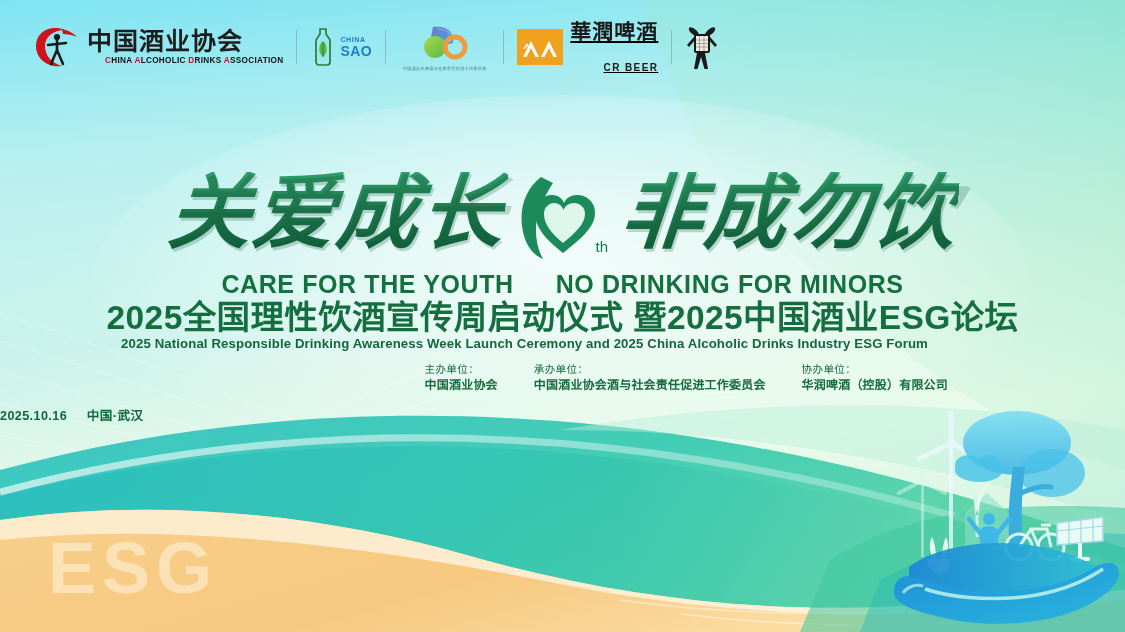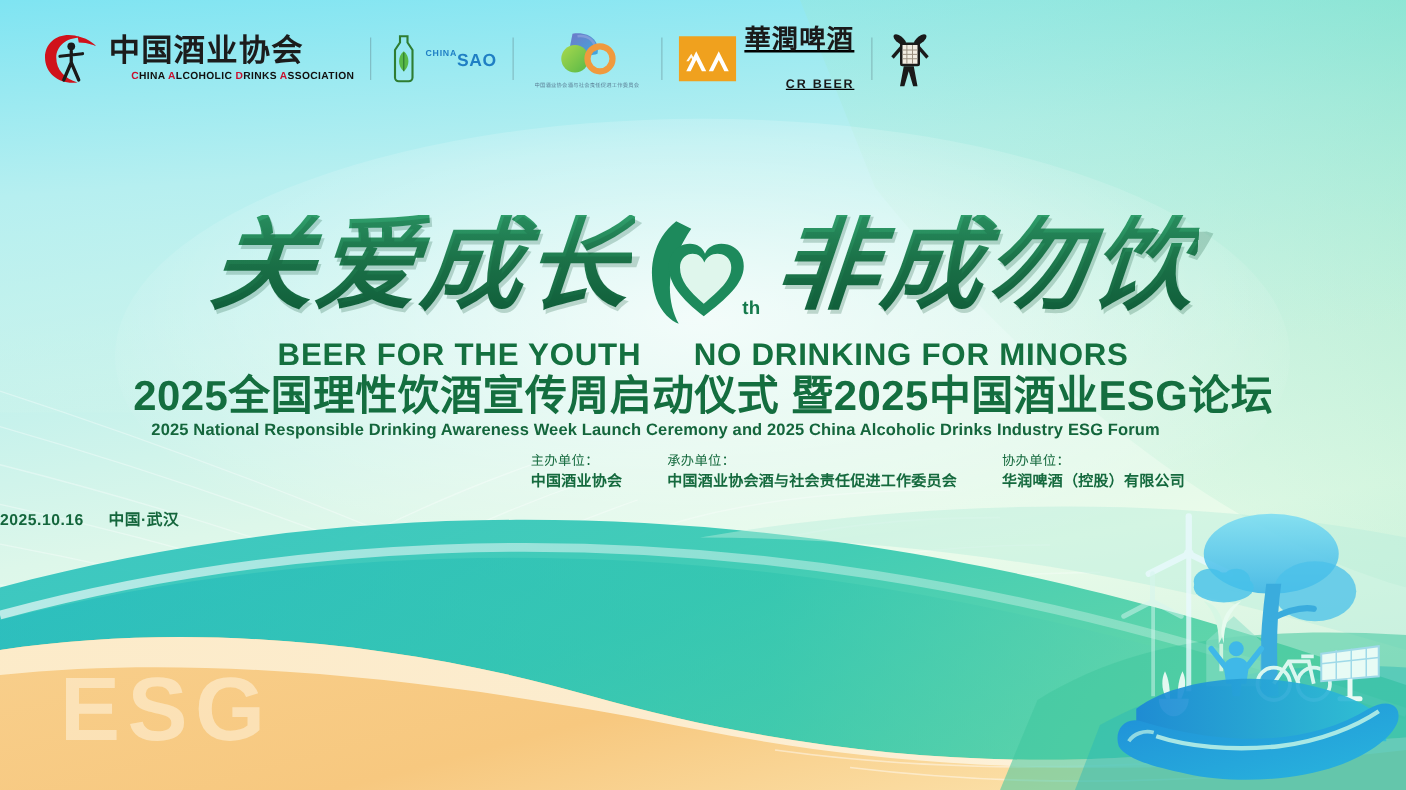--- a/index.html
+++ b/index.html
@@ -58,21 +58,21 @@
     letter-spacing: .3px;
     line-height: 1.4;
     white-space: nowrap;
     margin-top: 1px;
     margin-left: 18px;
   }
   .cada-en i { font-style: normal; color: #111; }
 
   
   .sao { gap: 4px; }
-  .sao-text { display: flex; flex-direction: row; line-height: 1; }
+  .sao-text { display: flex; flex-direction: column; line-height: 1; }
   .sao-1 { font-size: 7px; font-weight: 700; color: #1f7fc4; letter-spacing: .6px; }
   .sao-2 { font-size: 14px; font-weight: 800; color: #1f7fc4; letter-spacing: .5px; margin-top: 1px; }
 
   
   .sphere-wrap { display: flex; flex-direction: column; align-items: center; }
   .sphere-sub {
     font-size: 4.6px;
     color: #5b7f96;
     letter-spacing: .2px;
     margin-top: 2px;
@@ -132,21 +132,21 @@
     width: 104px;
     height: 96px;
     flex: 0 0 104px;
     margin: 0 2px;
   }
   .emblem-th {
     position: absolute;
     right: 6px;
     bottom: 6px;
     font-size: 15px;
-    font-weight: 700;
+    font-weight: 400;
     color: #157a4c;
     letter-spacing: .3px;
   }
   .en-slogan {
     margin-top: 4px;
     display: flex;
     justify-content: center;
     gap: 42px;
     font-size: 25px;
     font-weight: 800;
@@ -454,21 +454,21 @@
           <path d="M52,88 C34,74 24,62 24,48 C24,37 32,30 41,30 C47,30 51,33 53,38 C55,33 60,30 66,30 C76,30 84,37 84,48 C84,62 70,74 52,88 Z" fill="#1d8a5c"></path>
           <path d="M52,78 C40,68 33,59 33,49 C33,42 38,38 43,38 C48,38 51,41 52.5,45 C54,41 58,38 63,38 C69,38 74,42 74,49 C74,59 64,68 52,78 Z" fill="#dff6ec"></path>
         </svg>
         <span class="emblem-th">th</span>
       </div>
 
       <div class="cn-word">非成勿饮</div>
     </div>
 
     <div class="en-slogan">
-      <span>BEER FOR THE YOUTH</span>
+      <span>CARE FOR THE YOUTH</span>
       <span>NO DRINKING FOR MINORS</span>
     </div>
   </div>
 
   <div id="event-title">2025全国理性饮酒宣传周启动仪式 暨2025中国酒业ESG论坛</div>
   <div id="event-title-en">2025 National Responsible Drinking Awareness Week Launch Ceremony  and 2025 China Alcoholic Drinks Industry ESG Forum</div>
 
   <div id="organizers">
     <div class="org-col">
       <div class="org-label">主办单位：</div>

